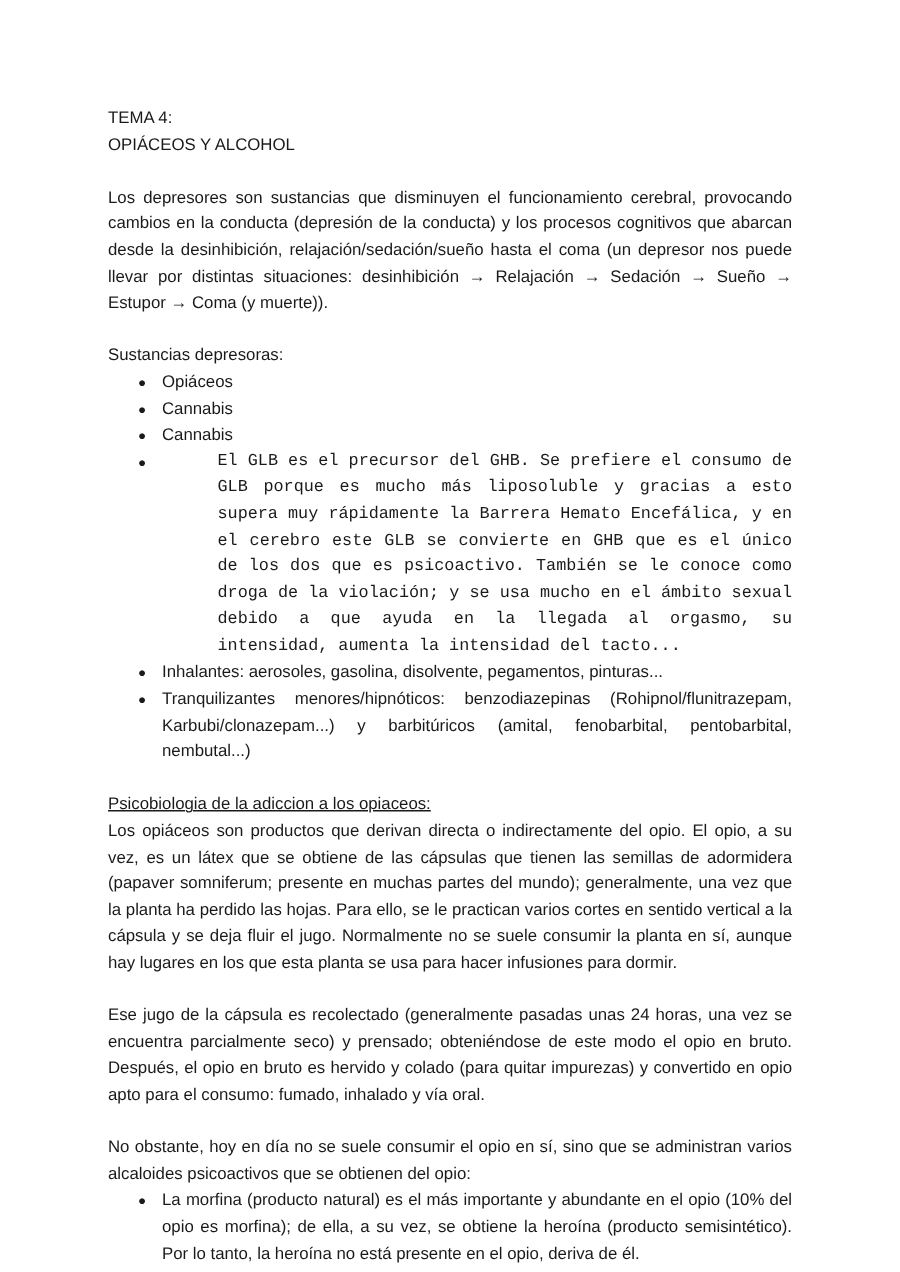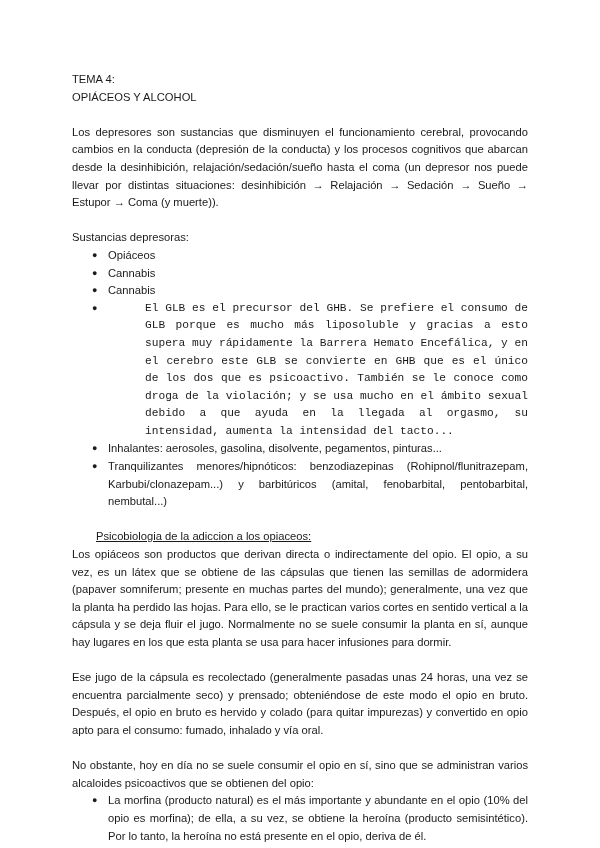--- a/index.html
+++ b/index.html
@@ -10,21 +10,21 @@
   .title div { line-height: 17.6px; }
   p { margin: 0; text-align: justify; }
   .gap { height: 17.6px; }
   ul { margin: 0; padding: 0; list-style: none; }
   li { position: relative; }
   ul.l1 > li { padding-left: 36px; }
   ul.l1 > li > .bullet { position: absolute; left: 20px; top: 0; font-size: 9px; }
   .indent { padding-left: 73px; text-align: justify; }
   ul.l1 > li > .indent { margin-left: -36px; font-family: Liberation Mono, monospace; }
   .li-text { text-align: justify; }
-  .u { text-decoration: underline; margin-left: 24px; }
+  .u { text-decoration: underline; }
 </style>
 </head>
 <body>
 
 <div class="page">
   <div class="title">
     <div>TEMA 4:</div>
     <div>OPIÁCEOS Y ALCOHOL</div>
   </div>
   <div class="gap"></div>

